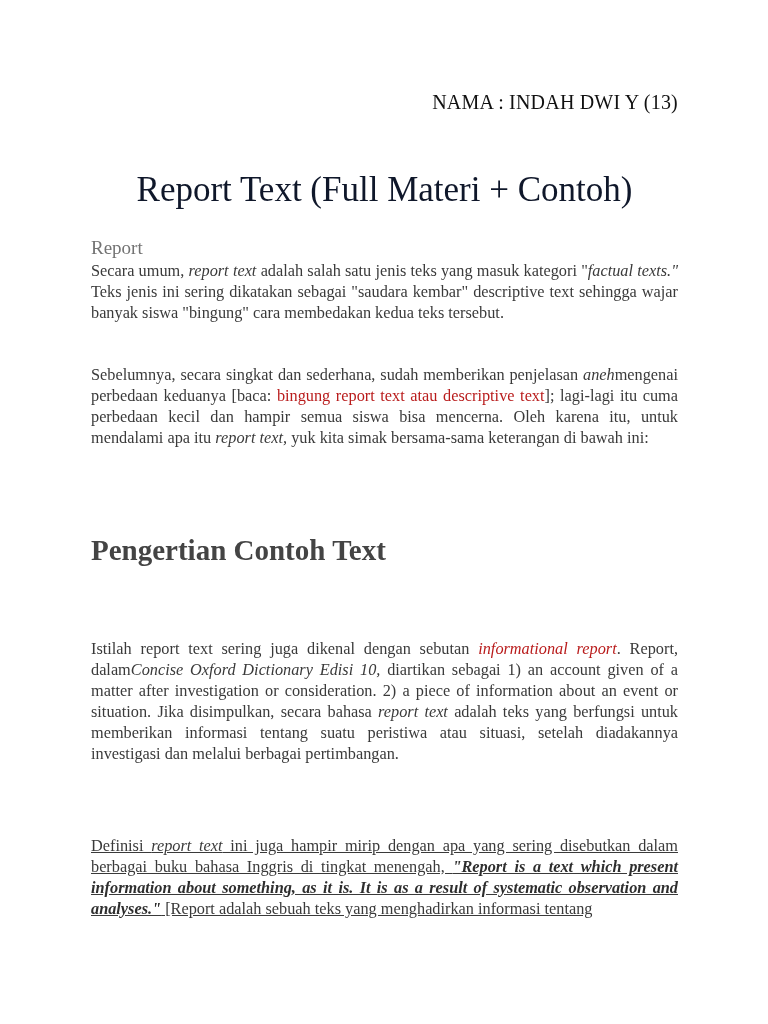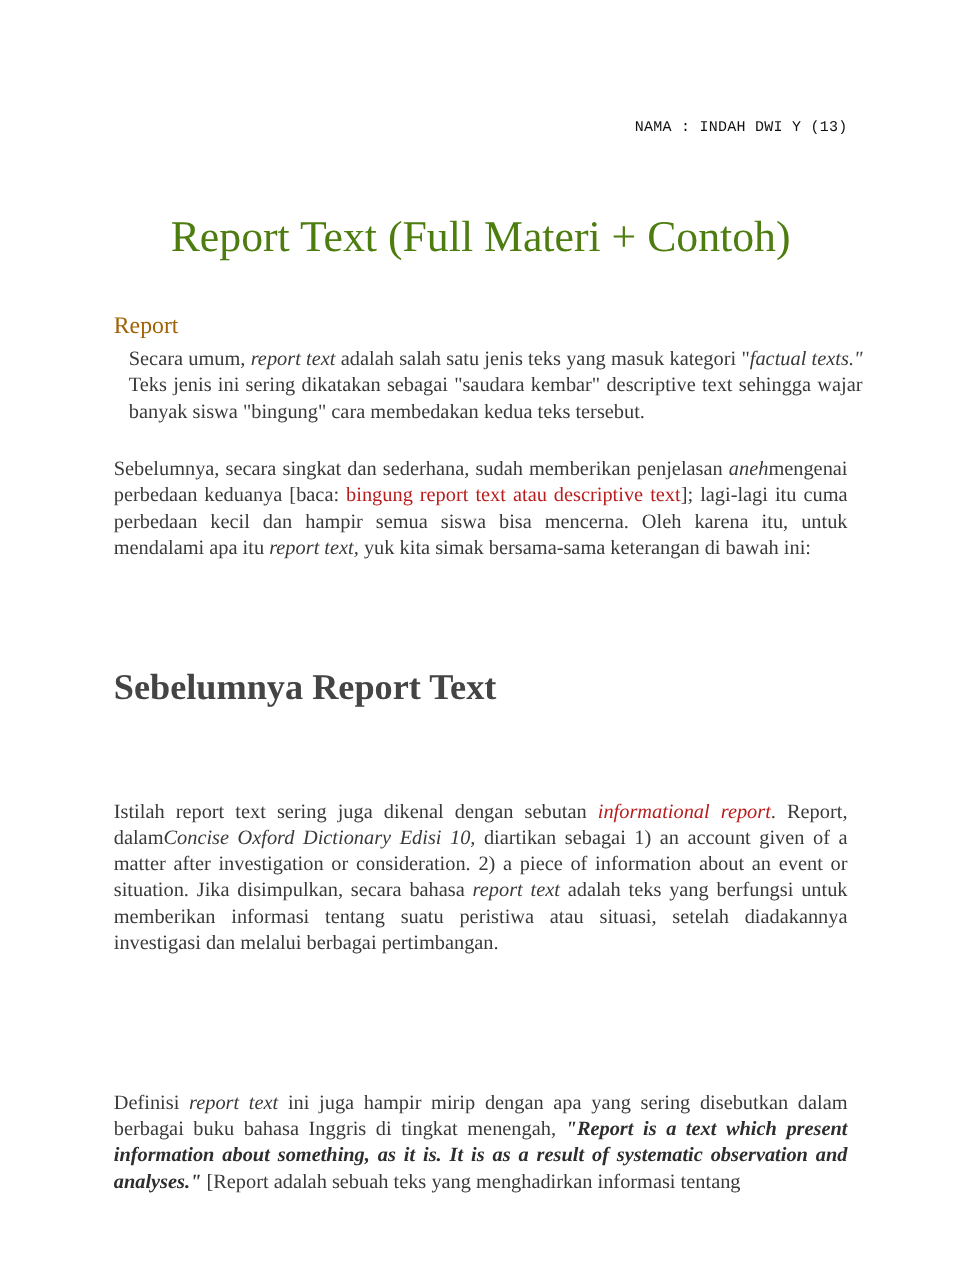--- a/index.html
+++ b/index.html
@@ -19,93 +19,93 @@
       position: absolute;
       left: 91px;
       top: 0;
       width: 587px;
     }
     .header-block {
       position: absolute;
       top: 92px;
       right: 0;
       text-align: left;
-      font-family: Liberation Mono, monospace;
-      font-size: 12px;
+      font-family: Liberation Serif, serif;
+      font-size: 20px;
       line-height: 20px;
       color: #111111;
       letter-spacing: 0.2px;
     }
     .header-block div { white-space: nowrap; }
     .title {
       position: absolute;
       top: 168px;
       left: 0;
       width: 587px;
       text-align: center;
       font-size: 35px;
       line-height: 44px;
-      color: #4d7c0f;
+      color: #0f172a;
       margin: 0;
       font-weight: normal;
     }
     .section-label {
       position: absolute;
-      top: 250px;
+      top: 237px;
       left: 0;
       font-size: 19px;
       line-height: 22px;
-      color: #a16207;
+      color: #737373;
     }
     .para {
       position: absolute;
       left: 0;
       width: 587px;
       font-size: 16.3px;
       line-height: 21px;
       text-align: justify;
       color: #3a3a3a;
       margin: 0;
     }
     .para a {
       color: #b91c1c;
       text-decoration: none;
     }
-    .p1 { top: 276px; margin-left: 12px; }
+    .p1 { top: 260px; }
     .p2 { top: 364px; }
     .heading2 {
       position: absolute;
       top: 532px;
       left: 0;
       font-size: 29px;
       line-height: 36px;
       font-weight: bold;
       color: #444444;
       margin: 0;
     }
     .p3 { top: 638px; }
-    .p4 { top: 871px; }
+    .p4 { top: 835px; text-decoration: underline; }
     .bq { font-weight: bold; font-style: italic; color: #2e2e2e; }
   </style>
 </head>
 <body>
 
 <div class="page">
 
   <div class="header-block">
     <div>NAMA : INDAH DWI Y (13)</div>
   </div>
 
   <h1 class="title">Report Text (Full Materi + Contoh)</h1>
 
   <div class="section-label">Report</div>
 
   <p class="para p1"><span>Secara umum, </span><i>report text</i><span> adalah salah satu jenis teks yang masuk kategori  "</span><i>factual texts."</i><span> Teks jenis ini sering dikatakan sebagai "saudara kembar" descriptive text sehingga wajar banyak siswa "bingung" cara membedakan kedua teks tersebut.</span></p>
 
   <p class="para p2"><span>Sebelumnya, secara singkat dan sederhana, sudah memberikan penjelasan </span><i>aneh</i><span>mengenai perbedaan keduanya [baca: </span><a href="#">bingung report text atau descriptive text</a><span>]; lagi-lagi itu cuma perbedaan kecil dan hampir semua siswa bisa mencerna. Oleh karena itu, untuk mendalami apa itu </span><i>report text,</i><span> yuk kita simak bersama-sama keterangan di bawah ini:</span></p>
 
-  <h2 class="heading2">Sebelumnya Report Text</h2>
+  <h2 class="heading2">Pengertian Contoh Text</h2>
 
   <p class="para p3"><span>Istilah report text sering juga dikenal dengan sebutan </span><a href="#"><i>informational report</i></a><span>. Report, dalam</span><i>Concise Oxford Dictionary Edisi 10,</i><span> diartikan sebagai 1) an account given of a matter after investigation or consideration. 2) a piece of information about an event or situation. Jika disimpulkan, secara bahasa </span><i>report text</i><span> adalah teks yang berfungsi untuk memberikan informasi tentang suatu peristiwa atau situasi, setelah diadakannya investigasi dan melalui berbagai pertimbangan.</span></p>
 
   <p class="para p4"><span>Definisi </span><i>report text</i><span> ini juga hampir mirip dengan apa yang sering disebutkan dalam berbagai buku bahasa Inggris di tingkat menengah, </span><span class="bq">"Report is a text which present information about something, as it is. It is as a result of systematic observation and analyses."</span><span> [Report adalah sebuah teks yang menghadirkan informasi tentang</span></p>
 
 </div>
 
 </body></html>

